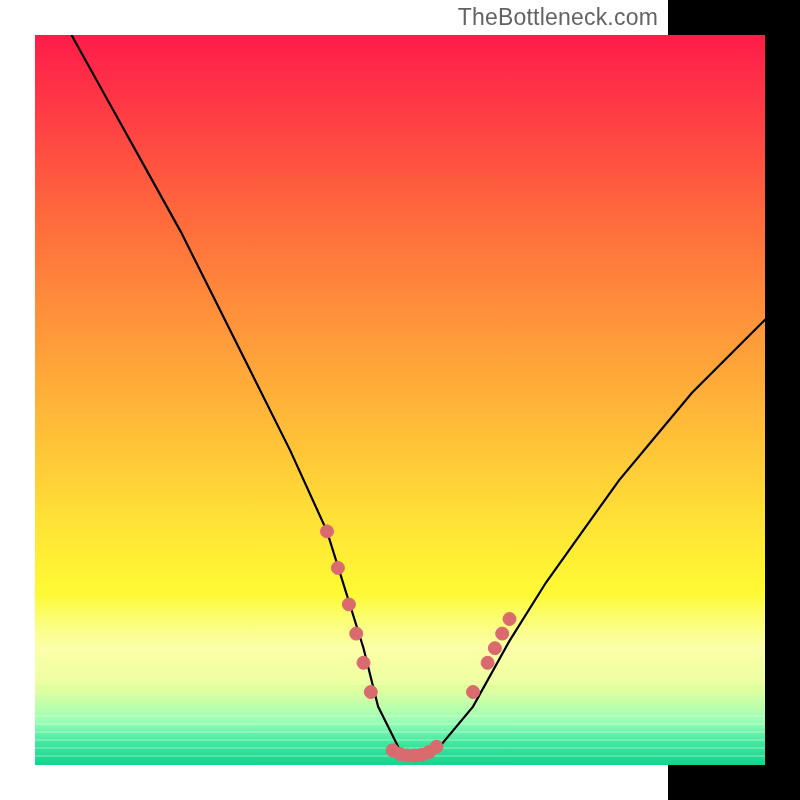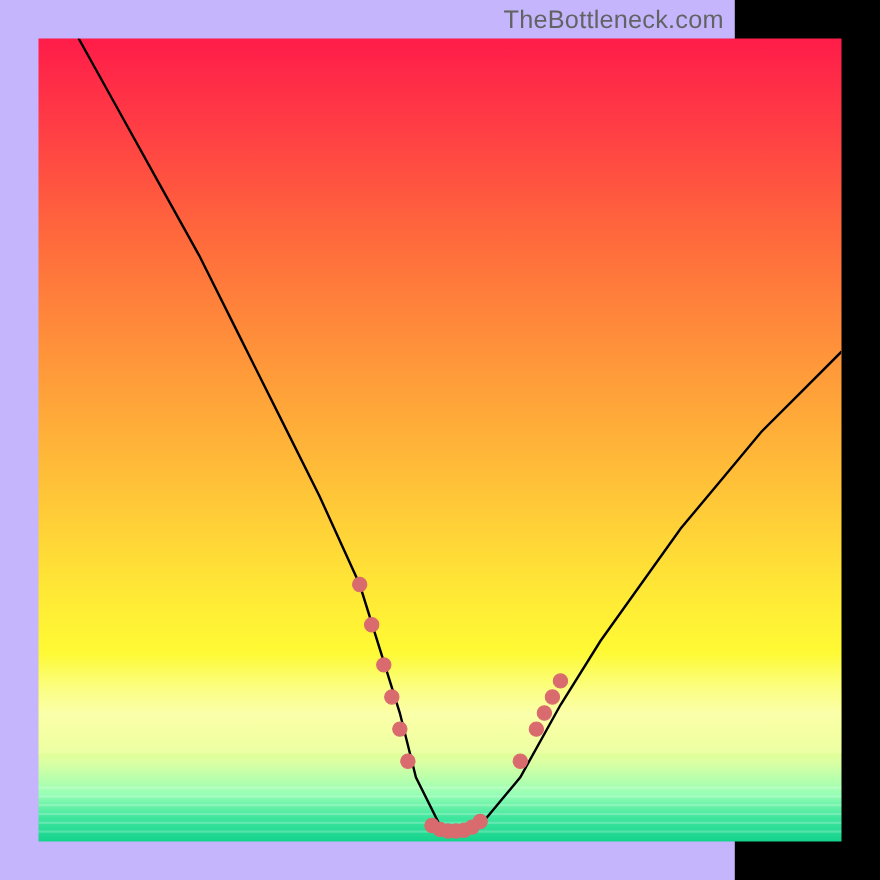--- a/index.html
+++ b/index.html
@@ -8,21 +8,21 @@
     width: 800px;
     height: 800px;
     background: #000;
     font-family: Arial, Helvetica, sans-serif;
     overflow: hidden;
   }
   .frame {
     position: relative;
     width: 668px;
     height: 800px;
-    background: #c4b5fd;
+    background: #ffffff;
   }
   .watermark {
     position: absolute;
     top: 4px;
     right: 10px;
     color: #636363;
     font-size: 23px;
     font-weight: 500;
     letter-spacing: 0.2px;
     z-index: 10;

